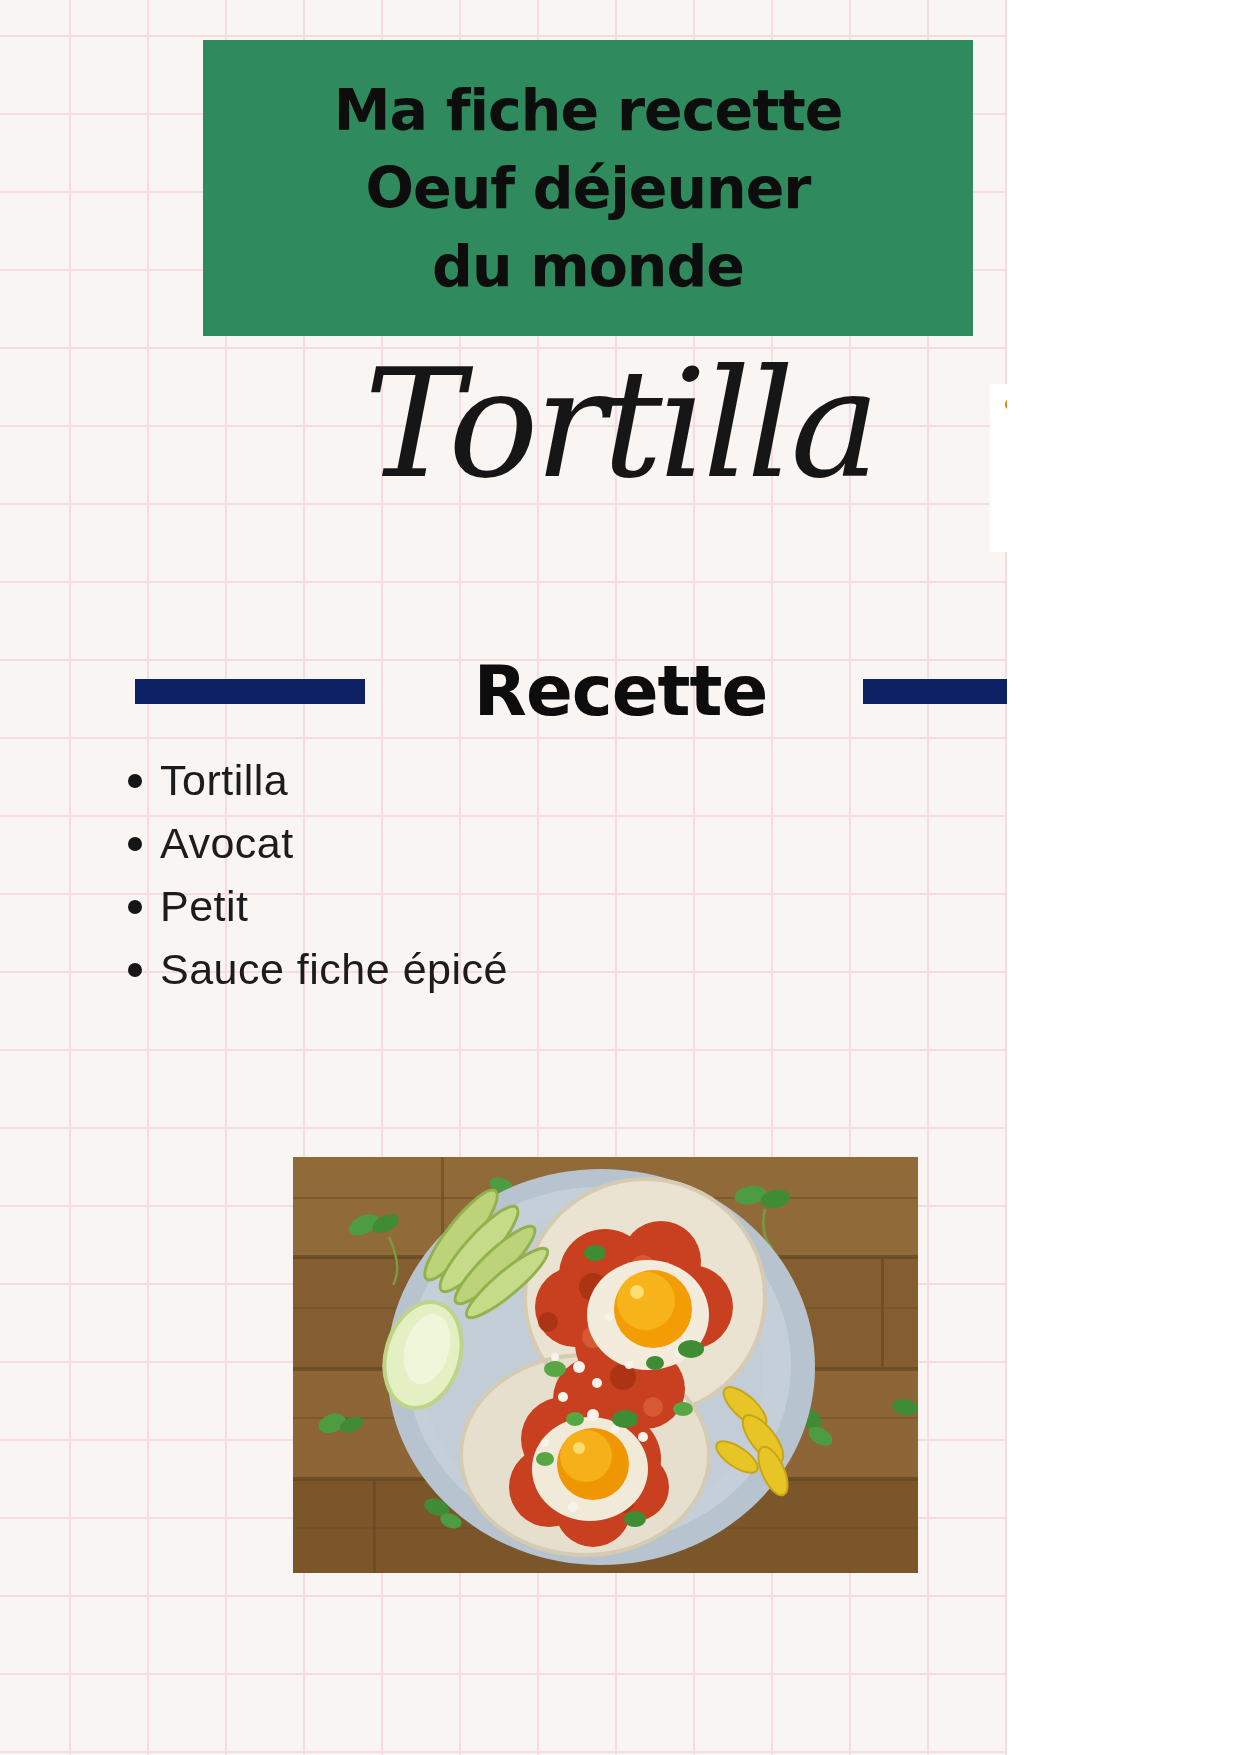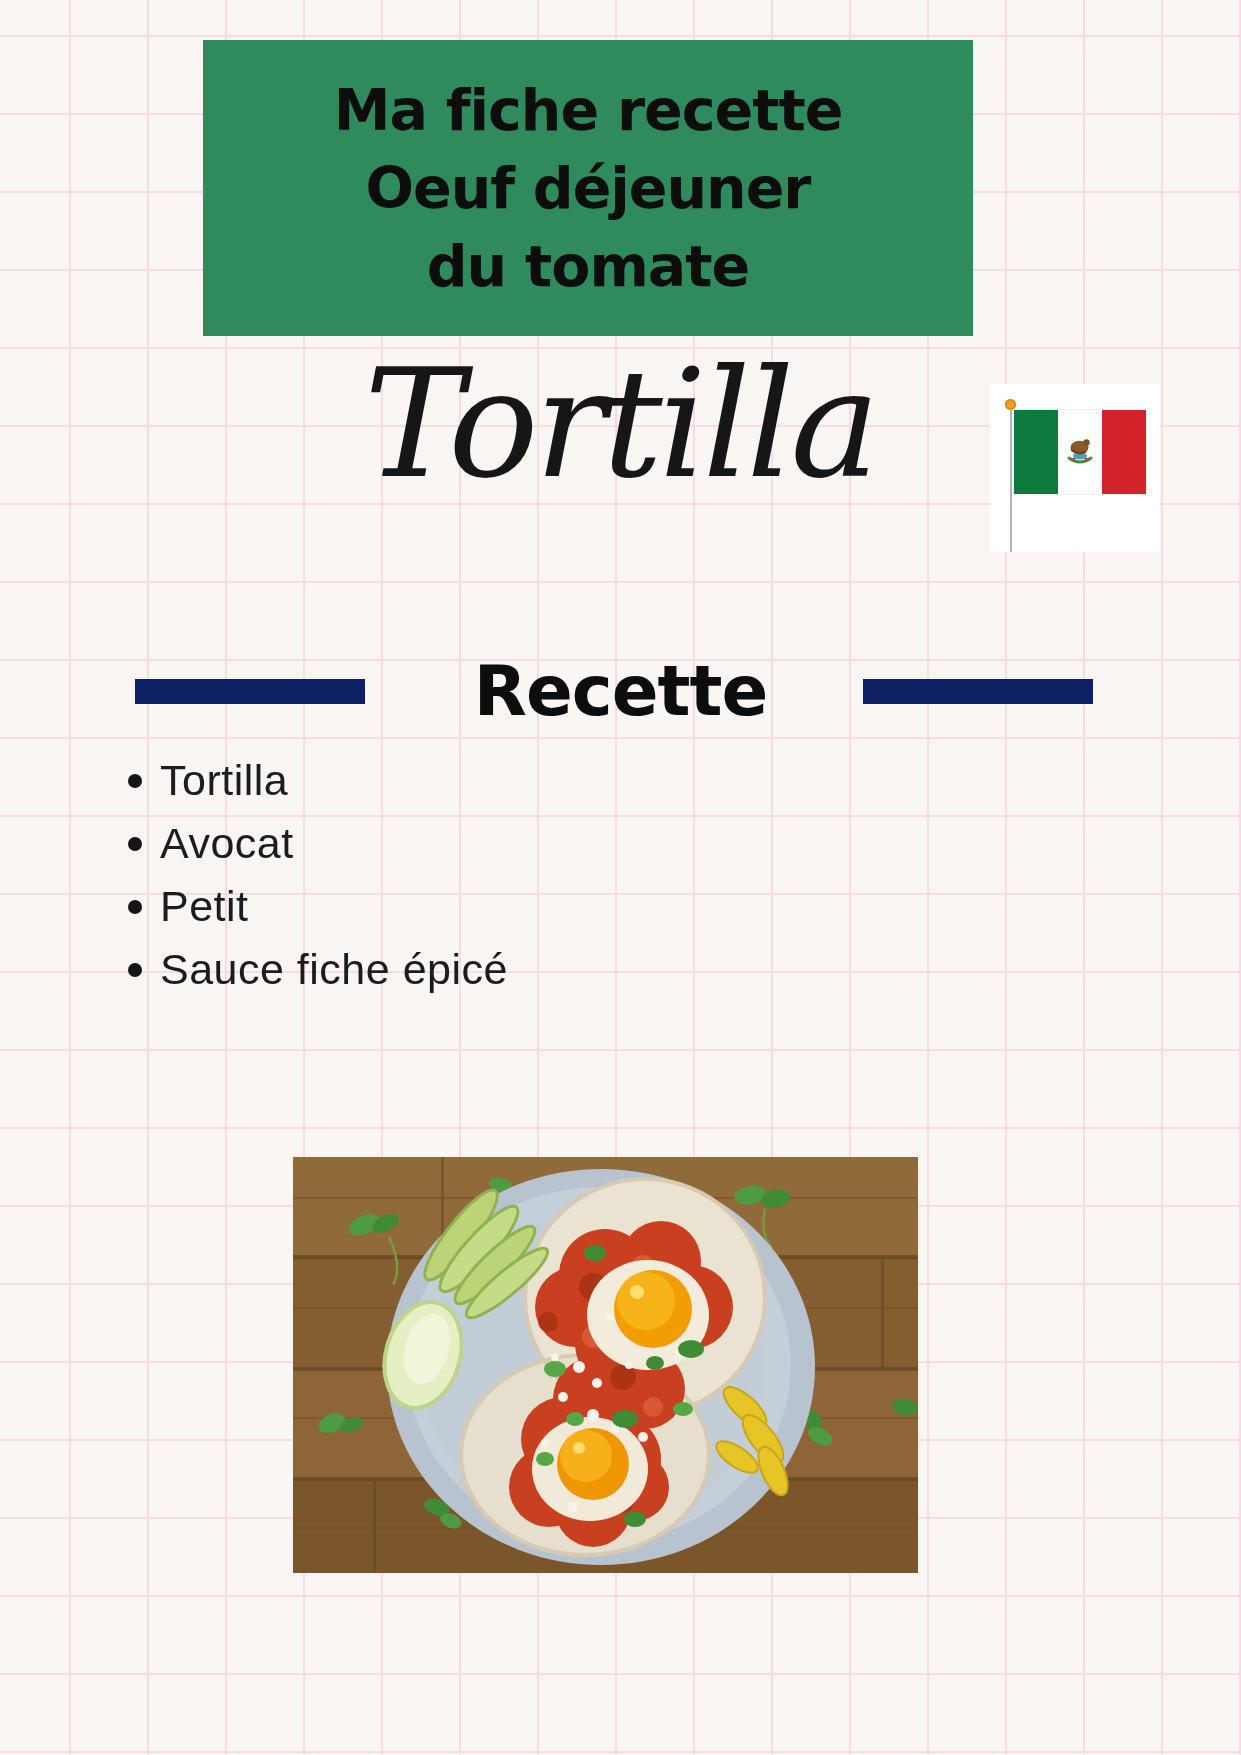--- a/index.html
+++ b/index.html
@@ -4,21 +4,21 @@
 <style>
   :root{
     --page-bg:#f8f5f3; --grid-line:#f7dbe3; --header-green:#2f8a5e;
     --bar-navy:#0d2164; --text-black:#111111;
     --flag-green:#0e7a3e; --flag-red:#d3232a; --flag-white:#ffffff;
     --flag-pole-gray:#b5b5b5; --flag-finial-orange:#f0a11a;
   }
   html,body{margin:0;padding:0;}
   body{font-family:"Liberation Sans",sans-serif;}
   .page{
-    position:relative; width:1241px; height:1755px; overflow:hidden;
+    position:relative; width:1007px; height:1755px; overflow:hidden;
     background-color:var(--page-bg);
     background-image:
       linear-gradient(to right, var(--grid-line) 2px, transparent 2px),
       linear-gradient(to bottom, var(--grid-line) 2px, transparent 2px);
     background-size:78px 78px;
     background-position:69px 0, 0 35px;
   }
   .header-banner{
     position:absolute; left:203px; top:40px; width:770px; height:296px;
     background:var(--header-green);
@@ -88,21 +88,21 @@
   }
 </style>
 </head>
 <body>
 
 <div class="page">
 
   <div class="header-banner">
     <div class="title-line">Ma fiche recette</div>
     <div class="title-line">Oeuf déjeuner</div>
-    <div class="title-line">du tomate</div>
+    <div class="title-line">du monde</div>
   </div>
 
   <div class="country-name">Tortilla</div>
 
   <div class="flag-box">
     <span class="flag-finial"></span>
     <span class="flag-pole"></span>
     <span class="flag-rect">
       <span class="stripe green"></span>
       <span class="stripe white"></span>

